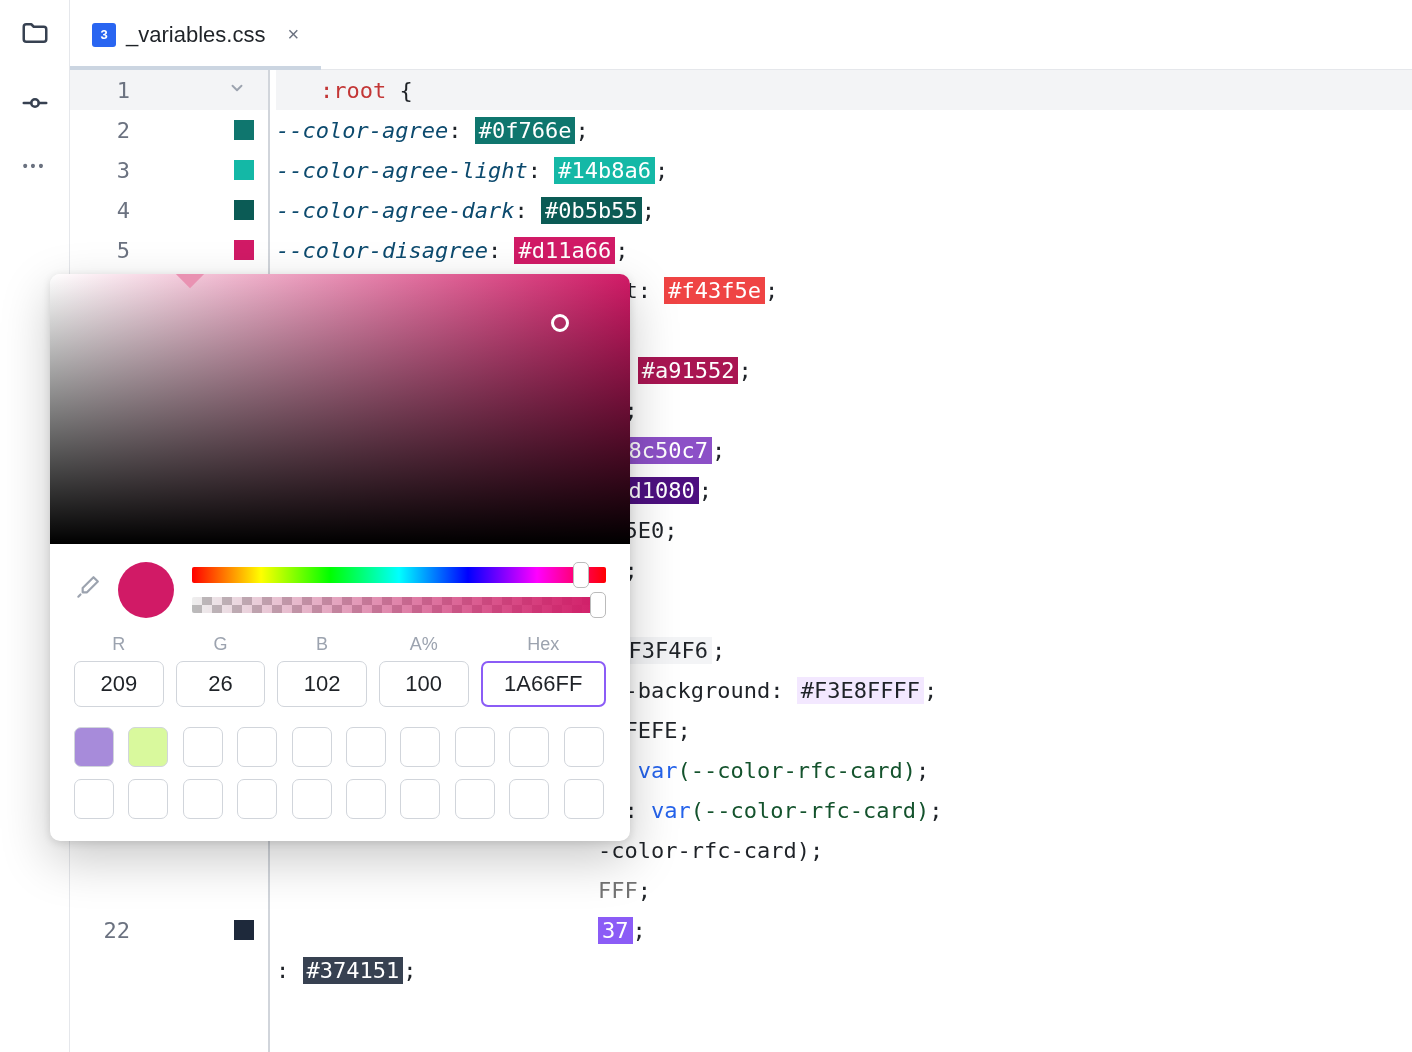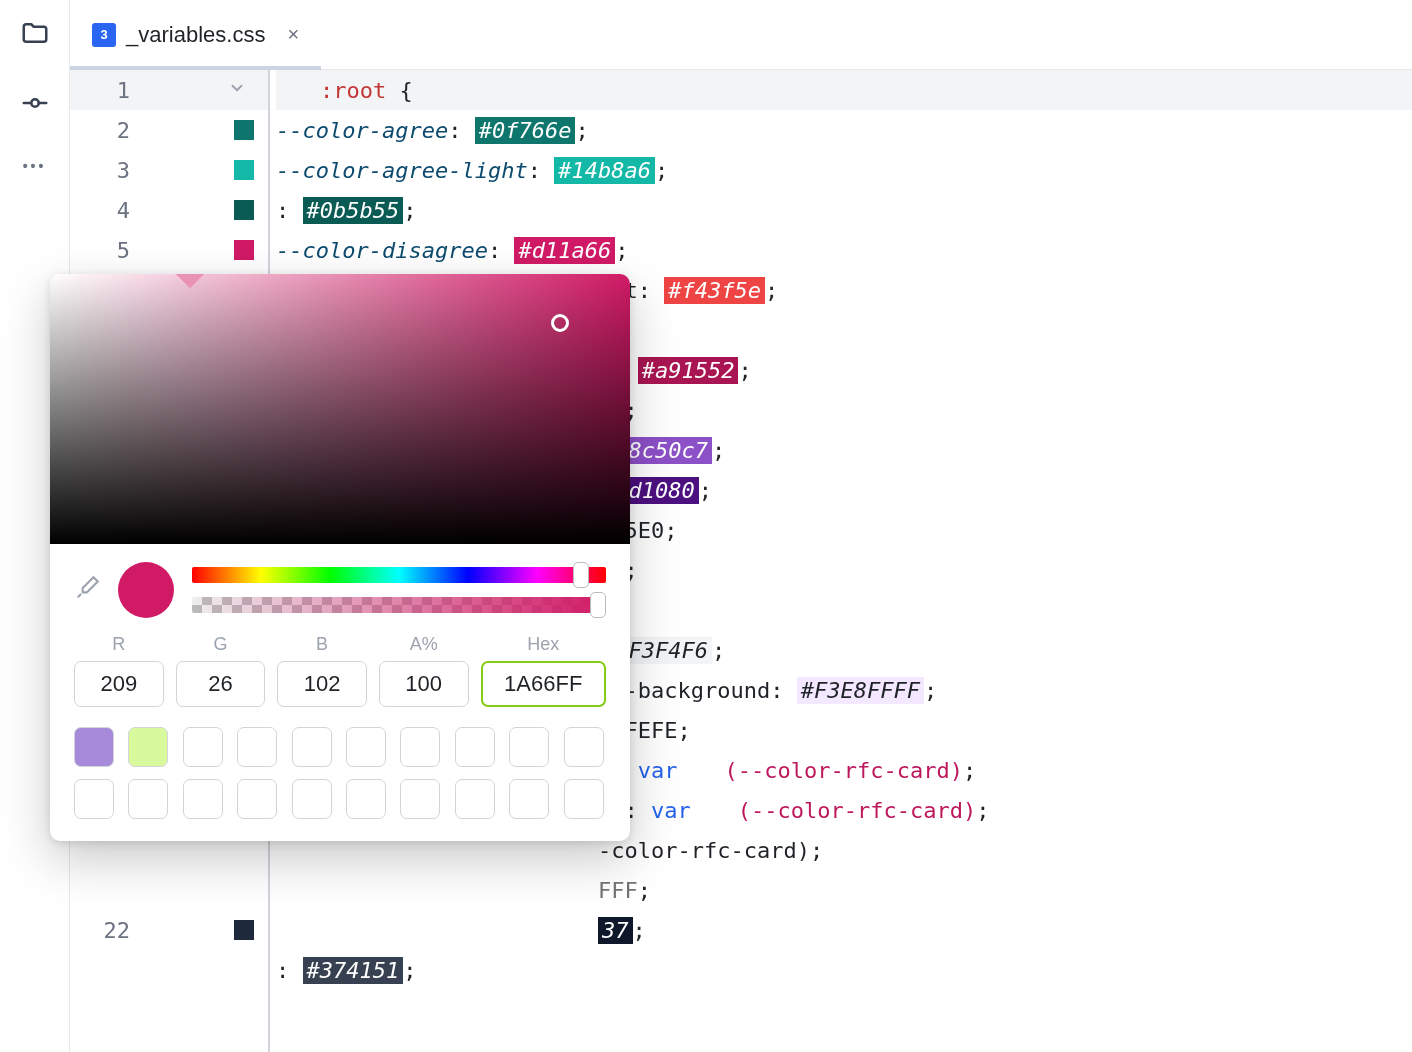--- a/index.html
+++ b/index.html
@@ -100,25 +100,24 @@
   display: flex;
   align-items: center;
   font-size: 22px;
   white-space: pre;
 }
 .code-line.first-line { background: #f3f4f6; }
 .t-selector { color: #c33636; margin-left: 44px; }
 .t-punct { color: #1f2328; }
 .t-prop { color: #0c4a6e; font-style: italic; }
 .t-var { color: #2563eb; }
-.t-varref { color: #be185d; margin-left: 47px; }
+.t-varref { color: #14532d; }
 .hex-chip {
   padding: 1px 4px;
   color: #fff;
-  font-style: italic;
 }
 .hex-chip.light-bg { color: #1f2328; }
 
 
 .color-picker {
   position: absolute;
   left: 50px;
   top: 274px;
   width: 580px;
   background: #fff;
@@ -195,21 +194,21 @@
 .picker-input {
   width: 100%;
   height: 46px;
   border: 1px solid #d1d5db;
   border-radius: 7px;
   text-align: center;
   font-size: 22px;
   color: #1f2328;
 }
 .picker-input.focused {
-  border: 2px solid #84cc16;
+  border: 2px solid #8b5cf6;
   outline: none;
 }
 .picker-swatches {
   padding: 8px 24px 22px 24px;
   display: grid;
   grid-template-columns: repeat(10, 1fr);
   gap: 12px;
 }
 .picker-swatch {
   width: 40px; height: 40px;
@@ -318,38 +317,38 @@
       </div>
       <div class="gutter-line mono">
         <div class="line-num">22</div>
         <div class="swatch" style="background: rgb(30, 41, 59);"></div>
       </div>
     </div>
   <div class="code-area" id="code">
       <div class="code-line mono first-line"><span class="t-selector">:root</span><span class="t-punct"> {</span></div>
       <div class="code-line mono">    <span class="t-prop">--color-agree</span><span class="t-punct">: </span><span class="hex-chip" style="background:#0f766e">#0f766e</span><span class="t-punct">;</span></div>
       <div class="code-line mono">    <span class="t-prop">--color-agree-light</span><span class="t-punct">: </span><span class="hex-chip" style="background:#14b8a6">#14b8a6</span><span class="t-punct">;</span></div>
-      <div class="code-line mono">    <span class="t-punct">: </span><span class="hex-chip" style="background:#0b5b55">#0b5b55</span><span class="t-punct">;</span></div>
+      <div class="code-line mono">    <span class="t-prop">--color-agree-dark</span><span class="t-punct">: </span><span class="hex-chip" style="background:#0b5b55">#0b5b55</span><span class="t-punct">;</span></div>
       <div class="code-line mono">    <span class="t-prop">--color-disagree</span><span class="t-punct">: </span><span class="hex-chip" style="background:#d11a66">#d11a66</span><span class="t-punct">;</span></div>
       <div class="code-line mono" style="padding-left: 322px;"><span style="color:#1f2328">ght: </span><span class="hex-chip" style="background:#ef4444">#f43f5e</span><span class="t-punct">;</span></div>
       <div class="code-line mono" style="padding-left: 322px; margin-top: 40px;"><span style="color:#1f2328">k: </span><span class="hex-chip" style="background:#a91552">#a91552</span><span class="t-punct">;</span></div>
       <div class="code-line mono" style="padding-left: 322px;"><span style="color:#1f2328">97</span><span class="t-punct">;</span></div>
       <div class="code-line mono" style="padding-left: 322px;"><span style="color:#1f2328"> </span><span class="hex-chip" style="background:#8c50c7">#8c50c7</span><span class="t-punct">;</span></div>
       <div class="code-line mono" style="padding-left: 322px;"><span style="color:#1f2328"></span><span class="hex-chip" style="background:#4d1080">#4d1080</span><span class="t-punct">;</span></div>
       <div class="code-line mono" style="padding-left: 322px;"><span style="color:#1f2328">8D5E0</span><span class="t-punct">;</span></div>
       <div class="code-line mono" style="padding-left: 322px;"><span style="color:#1f2328">Fe</span><span class="t-punct">;</span></div>
       <div class="code-line mono"></div>
       <div class="code-line mono" style="padding-left: 322px;"><span style="color:#1f2328"> </span><span class="hex-chip light-bg" style="background:#F3F4F6">#F3F4F6</span><span class="t-punct">;</span></div>
       <div class="code-line mono" style="padding-left: 322px;"><span style="color:#1f2328">ar-background: </span><span class="hex-chip light-bg" style="background:#F3E8FF">#F3E8FFFF</span><span class="t-punct">;</span></div>
       <div class="code-line mono" style="padding-left: 322px;"><span style="color:#1f2328">FEFEFE</span><span class="t-punct">;</span></div>
       <div class="code-line mono" style="padding-left: 322px;"><span class="t-punct">d: </span><span class="t-var">var</span><span class="t-varref">(--color-rfc-card)</span><span class="t-punct">;</span></div>
       <div class="code-line mono" style="padding-left: 322px;"><span class="t-punct">rd: </span><span class="t-var">var</span><span class="t-varref">(--color-rfc-card)</span><span class="t-punct">;</span></div>
       <div class="code-line mono" style="padding-left: 322px;"><span class="t-punct">-color-rfc-card)</span><span class="t-punct">;</span></div>
       <div class="code-line mono" style="padding-left: 322px;"><span style="color:#737373">FFF</span><span class="t-punct">;</span></div>
-      <div class="code-line mono" style="padding-left: 322px;"><span class="hex-chip" style="background:#0f172a">37</span><span class="t-punct">;</span></div>
+      <div class="code-line mono" style="padding-left: 322px;"><span class="hex-chip" style="background:#8b5cf6">37</span><span class="t-punct">;</span></div>
       <div class="code-line mono">    <span class="t-punct">: </span><span class="hex-chip" style="background:#374151">#374151</span><span class="t-punct">;</span></div>
     </div>
 </div>
 
 <div class="color-picker">
   <div class="picker-arrow"></div>
   <div class="sb-area">
     <div class="sb-cursor"></div>
   </div>
   <div class="picker-row">

